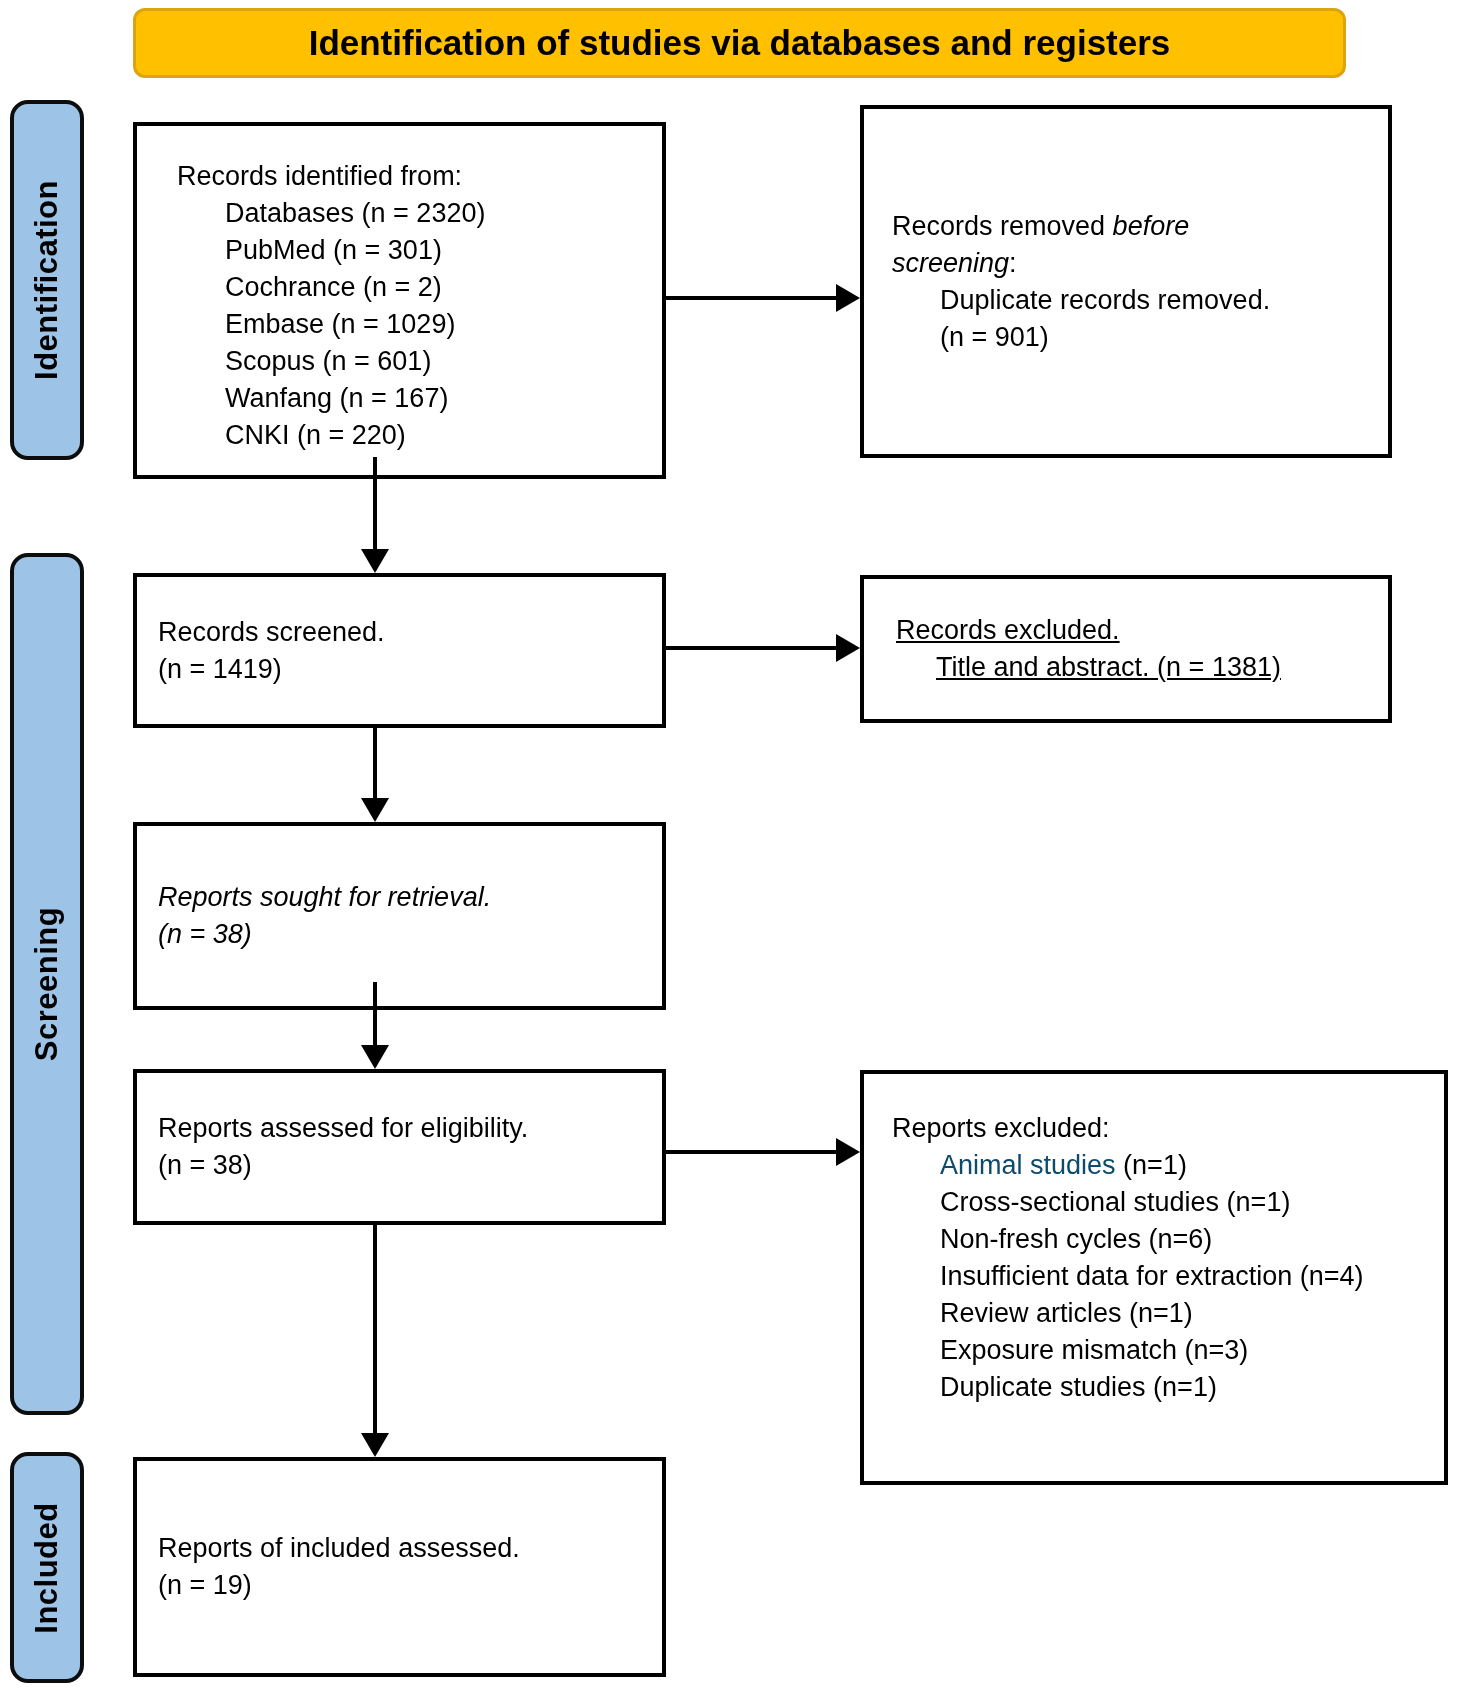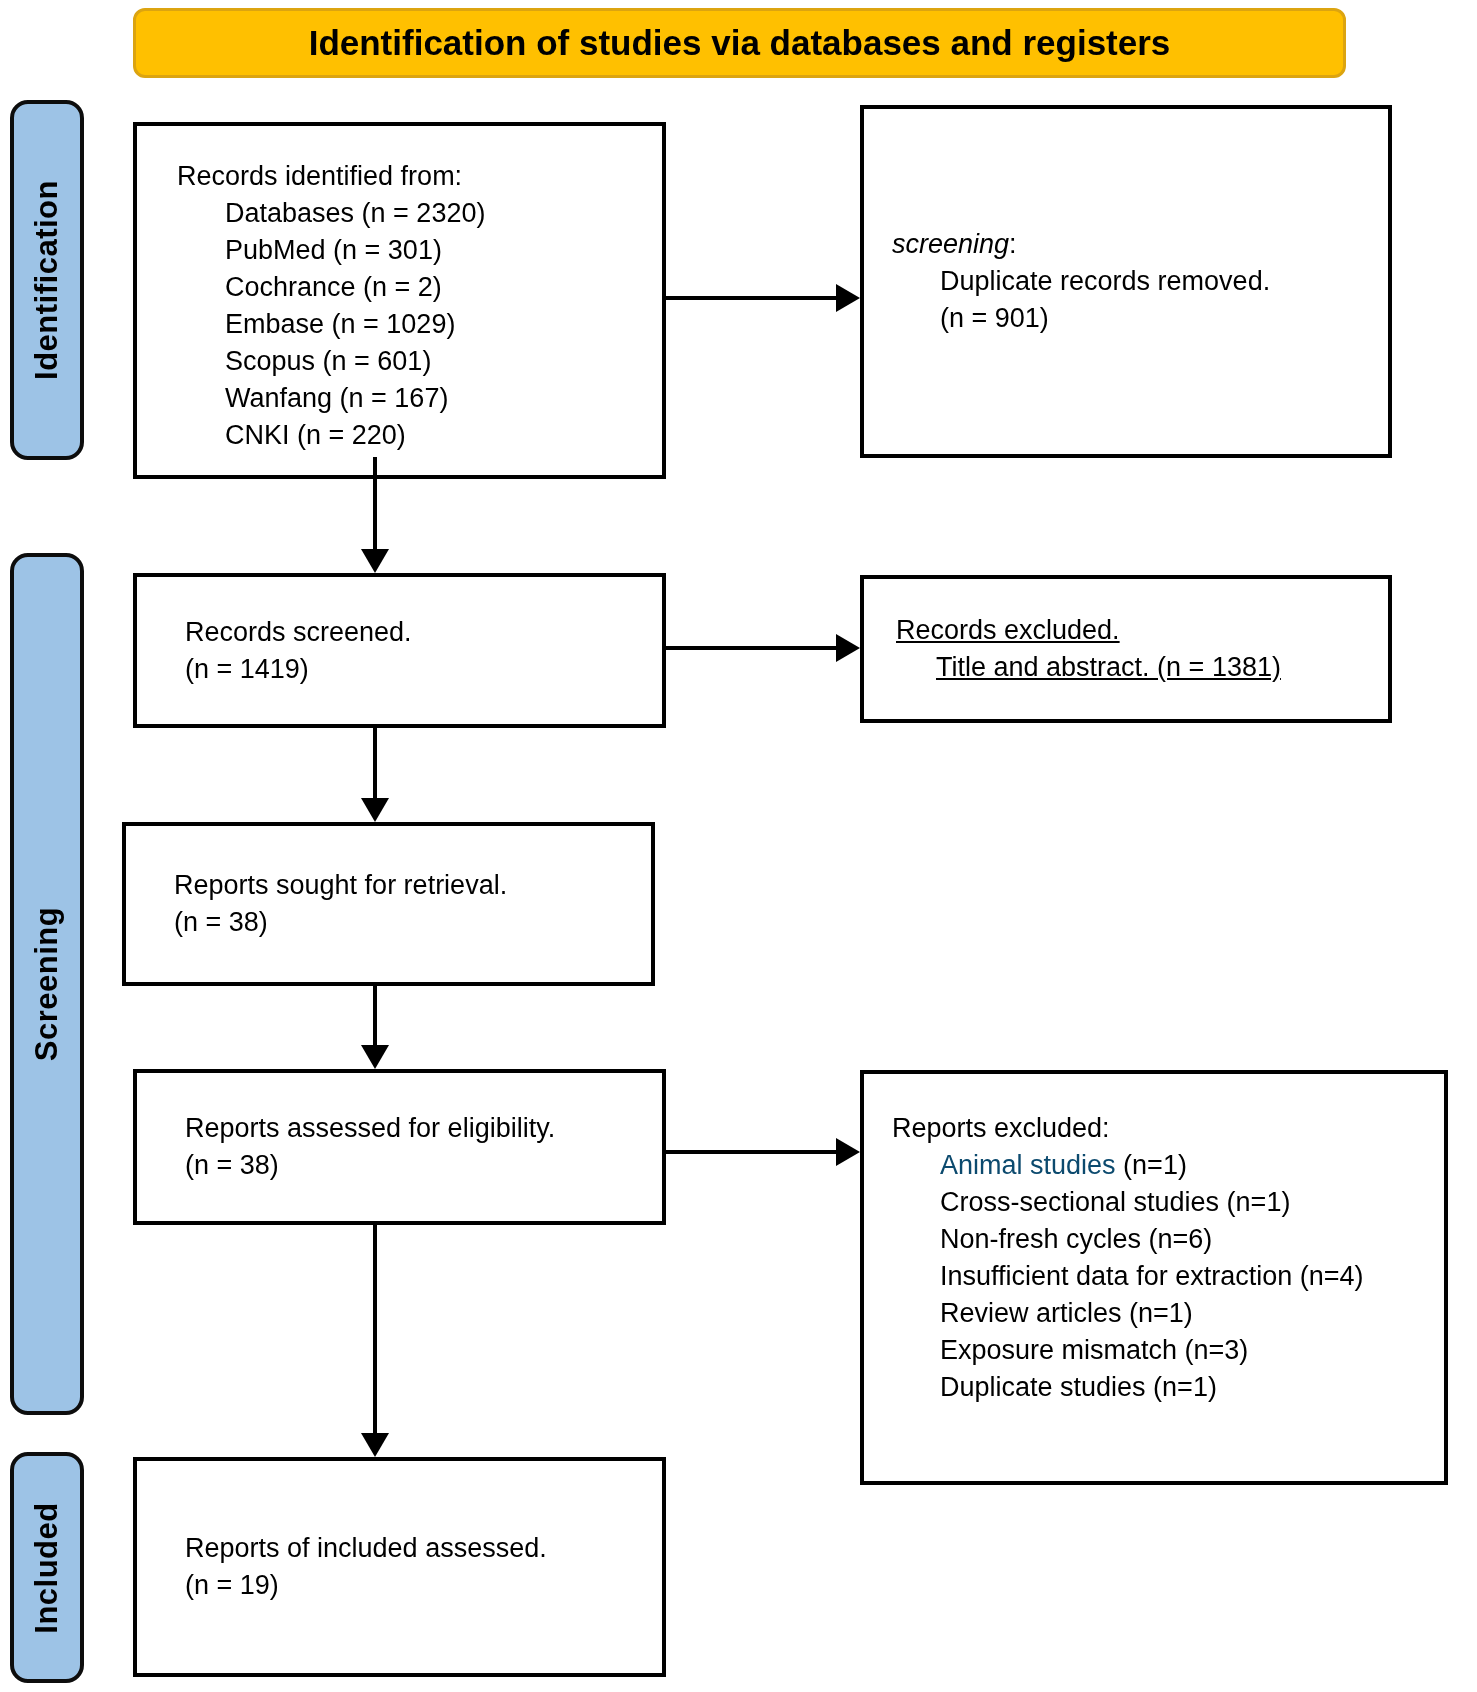--- a/index.html
+++ b/index.html
@@ -38,21 +38,21 @@
   }
   .box {
     position: absolute;
     background: #fff;
     border: 4px solid #000;
     box-sizing: border-box;
     font-size: 27px;
     line-height: 37px;
   }
   .pad-top { padding: 32px 18px 1px 40px; margin-top: 22px; }
-  .center-v { display: flex; flex-direction: column; justify-content: center; padding-left: 48px; padding-right: 14px; }
+  .center-v { display: flex; flex-direction: column; justify-content: center; padding-left: 21px; padding-right: 14px; }
   .indent { padding-left: 48px; }
   .indent-sm { padding-left: 40px; }
   .muted { color: #0c4a6e; }
   .vline { position: absolute; width: 4px; background: #000; }
   .hline { position: absolute; height: 4px; background: #000; }
   .arrow-down {
     position: absolute; width: 0; height: 0;
     border-left: 14px solid transparent;
     border-right: 14px solid transparent;
     border-top: 24px solid #000;
@@ -89,37 +89,41 @@
     <div class="indent">PubMed (n = 301)</div>
     <div class="indent">Cochrance (n = 2)</div>
     <div class="indent">Embase (n = 1029)</div>
     <div class="indent">Scopus (n = 601)</div>
     <div class="indent">Wanfang (n = 167)</div>
     <div class="indent">CNKI (n = 220)</div>
   </div>
 
   <div class="box center-v" style="left:860px; top:105px; width:532px; height:353px; padding-left:28px;">
     <div>
+      <span>Records removed</span>
+      <i>before</i>
+    </div>
+    <div>
       <i>screening</i><span>:</span>
     </div>
     <div class="indent">Duplicate records removed.</div>
     <div class="indent">(n = 901)</div>
   </div>
 
   <div class="box center-v" style="left:133px; top:573px; width:533px; height:155px;">
     <div>Records screened.</div>
     <div>(n = 1419)</div>
   </div>
 
   <div class="box center-v" style="left:860px; top:575px; width:532px; height:148px; padding-left:32px;text-decoration:underline;">
     <div>Records excluded.</div>
     <div class="indent-sm">Title and abstract. (n = 1381)</div>
   </div>
 
-  <div class="box center-v" style="left:122px; top:822px; width:533px; height:164px;">
+  <div class="box center-v" style="left:133px; top:822px; width:533px; height:188px;font-style:italic;">
     <div>Reports sought for retrieval.</div>
     <div>(n = 38)</div>
   </div>
 
   <div class="box center-v" style="left:133px; top:1069px; width:533px; height:156px;">
     <div>Reports assessed for eligibility.</div>
     <div>(n = 38)</div>
   </div>
 
   <div class="box" style="left:860px; top:1070px; width:588px; height:415px; padding:36px 26px 0 28px;">

